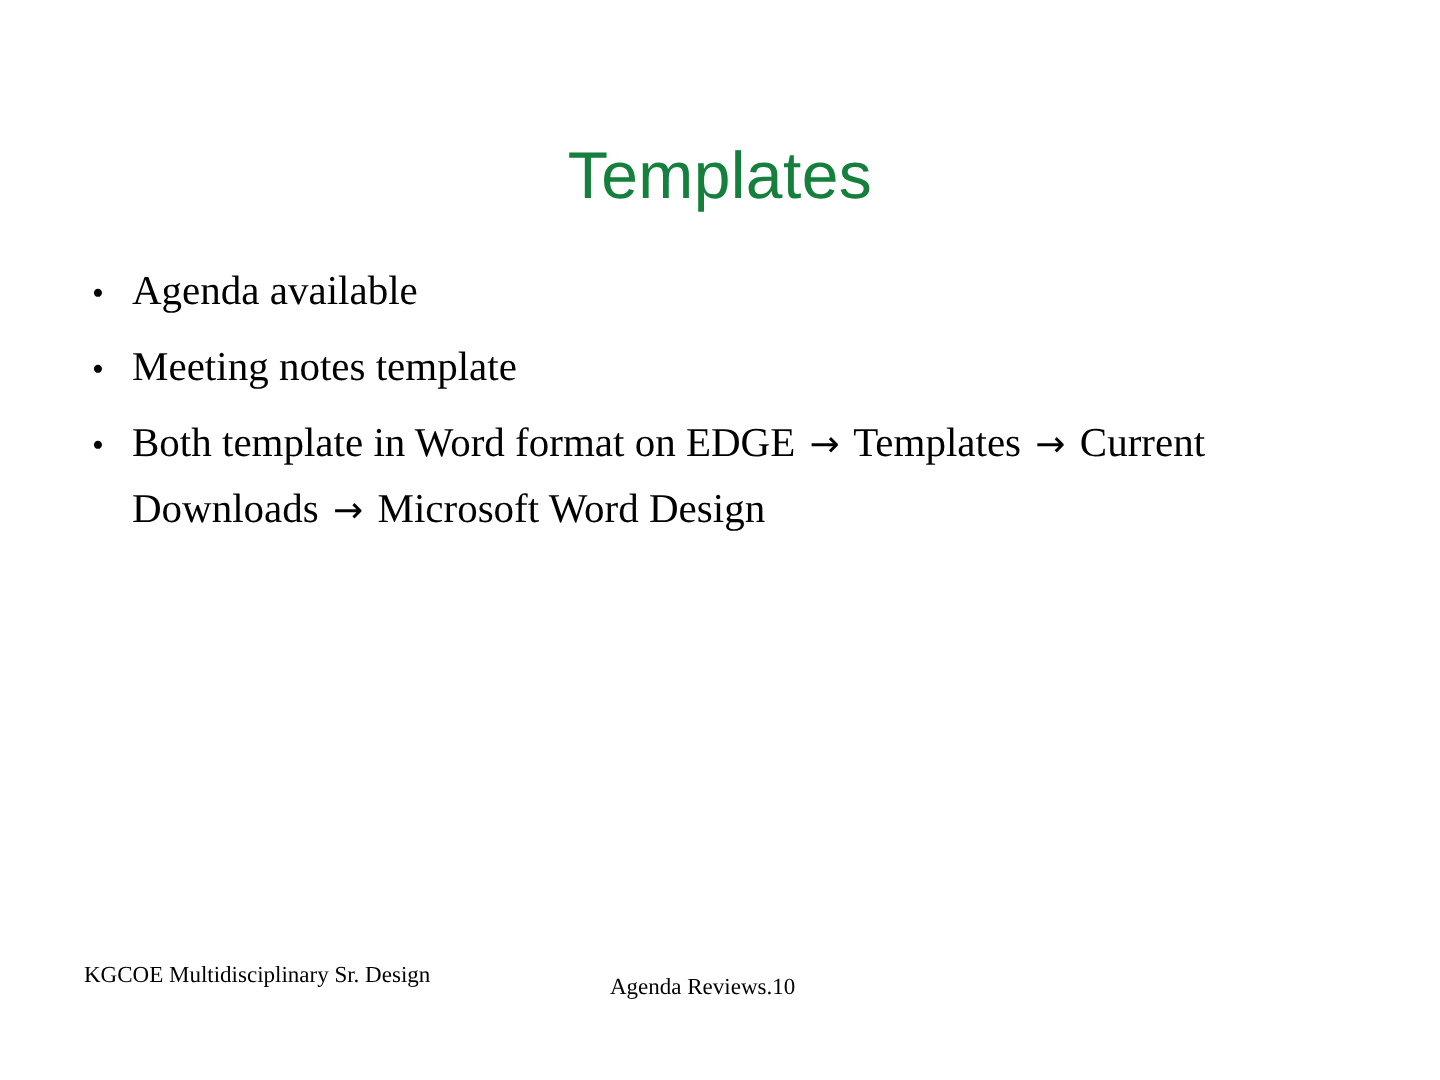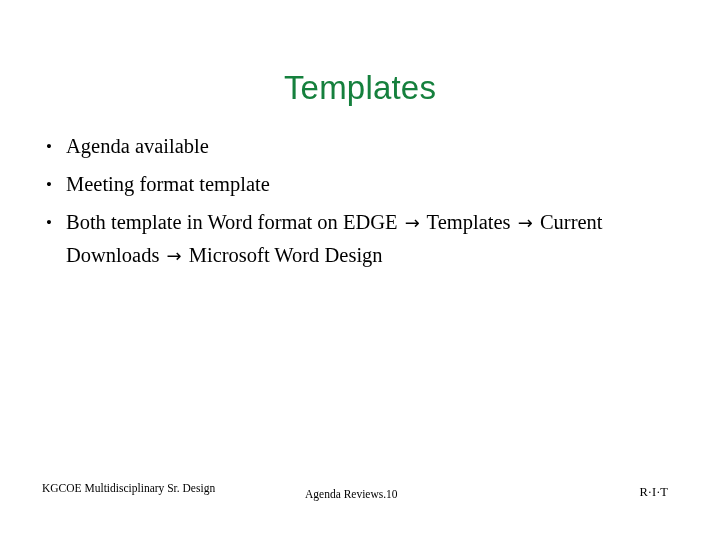--- a/index.html
+++ b/index.html
@@ -137,34 +137,33 @@
   <div class="body-area">
     <ul class="bullet-list">
 
       <li class="bullet-item">
         <span class="marker">•</span>
         <span class="text"><span>Agenda available</span></span>
       </li>
 
       <li class="bullet-item">
         <span class="marker">•</span>
-        <span class="text"><span>Meeting format template</span></span>
+        <span class="text"><span>Meeting notes template</span></span>
       </li>
 
       <li class="bullet-item">
         <span class="marker">•</span>
         <span class="text"><span>Both template in Word format on EDGE </span><span class="arrow">→</span><span> Templates </span><span class="arrow">→</span><span> Current Downloads </span><span class="arrow">→</span><span> Microsoft Word Design</span></span>
       </li>
 
     </ul>
   </div>
 
   <div class="footer">
     <div class="footer-left">
       <div>KGCOE Multidisciplinary Sr. Design</div>
     </div>
 
     <div class="footer-center">Agenda Reviews.10</div>
 
-    <div class="footer-right">R·I·T</div>
   </div>
 
 </div>
 
 </body></html>

